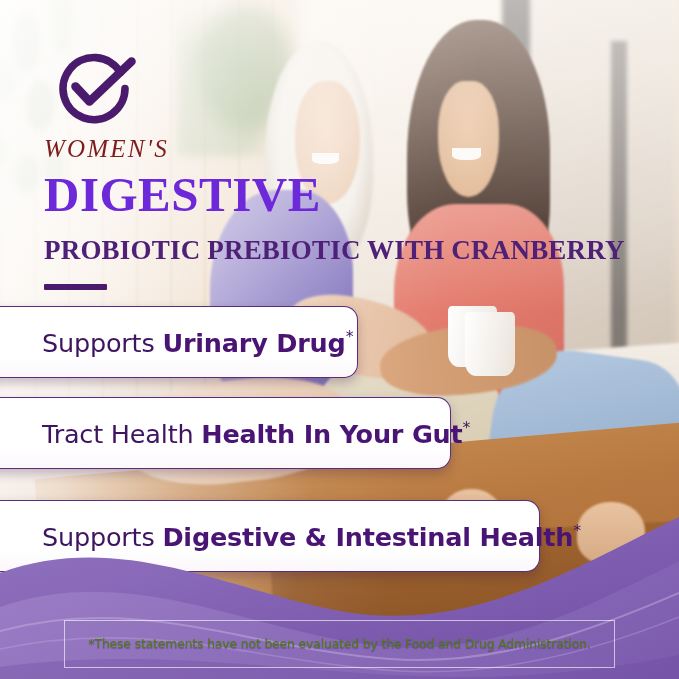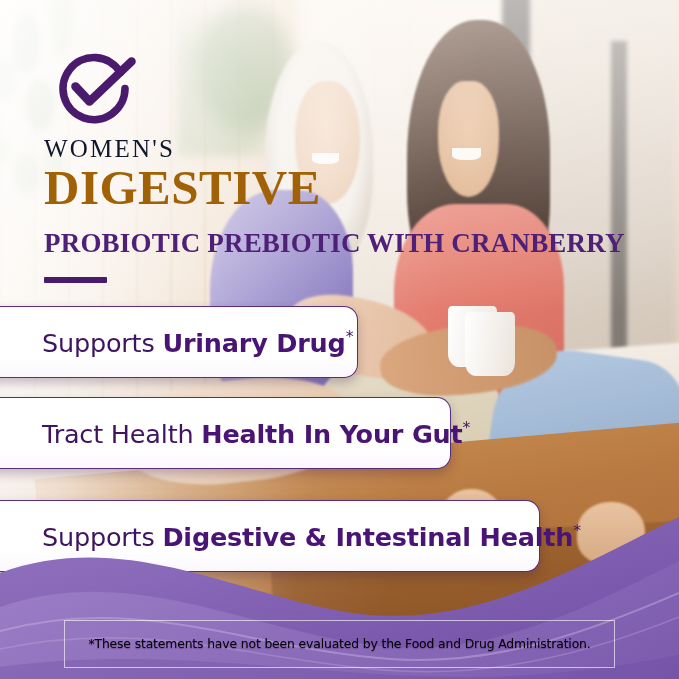--- a/index.html
+++ b/index.html
@@ -220,26 +220,26 @@
   }
 
   
   .logo { position:absolute; left:46px; top:42px; width:96px; height:92px; }
 
   
   .hdr { position:absolute; left:44px; top:136px; width:600px; }
   .hdr-womens {
     font-family:"Liberation Serif", serif;
     font-size:25px; font-weight:400; letter-spacing:2.2px;
-    color:#0f172a; line-height:1;
+    color:#7f1d1d; line-height:1;font-style:italic;
   }
   .hdr-main {
     font-family:"Liberation Serif", serif;
     font-size:49px; font-weight:700; letter-spacing:.5px;
-    color:#a16207; line-height:1.06; margin-top:1px;
+    color:#6d28d9; line-height:1.06; margin-top:8px;
   }
   .hdr-sub {
     font-family:"Liberation Serif", serif;
     font-size:27px; font-weight:700; letter-spacing:.2px;
     color:#4e2077; line-height:1; margin-top:16px;
     white-space:nowrap;
   }
   .hdr-rule {
     width:63px; height:6px; background:#4a1b6d;
     margin-top:20px; border-radius:1px;
@@ -276,21 +276,21 @@
   
   .wave { position:absolute; left:0; bottom:0; width:679px; height:180px; }
 
   
   .disclaimer {
     position:absolute; left:64px; top:620px; width:551px; height:48px;
     border:1px solid rgba(255,255,255,.62);
     display:flex; align-items:center; justify-content:center;
   }
   .disclaimer-text {
-    color:#000000;
+    color:#4d7c0f;
     font-family:"DejaVu Sans", sans-serif;
     font-size:12.4px;
     line-height:1.42;
     text-align:center;
     letter-spacing:-.15px;
     text-shadow:0 1px 1px rgba(70,36,104,.45);
   }
 </style>
 </head>
 <body>

